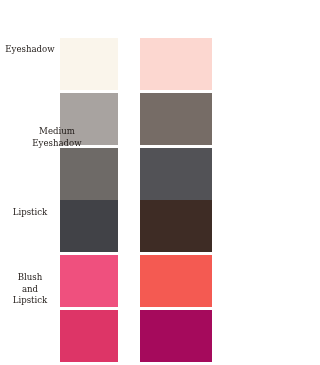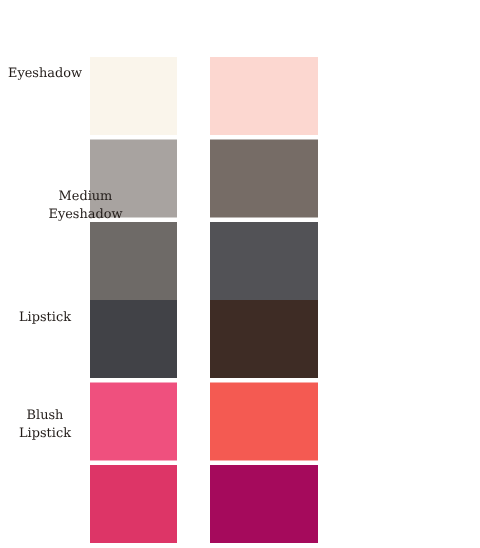--- a/index.html
+++ b/index.html
@@ -129,16 +129,17 @@
     <div>Medium</div>
     <div>Eyeshadow</div>
   </div>
 
   <div class="label label-2">
     <div>Lipstick</div>
   </div>
 
   <div class="label label-3">
     <div>Blush</div>
+    <div>and</div>
     <div>Lipstick</div>
   </div>
 
 </div>
 
 </body></html>

